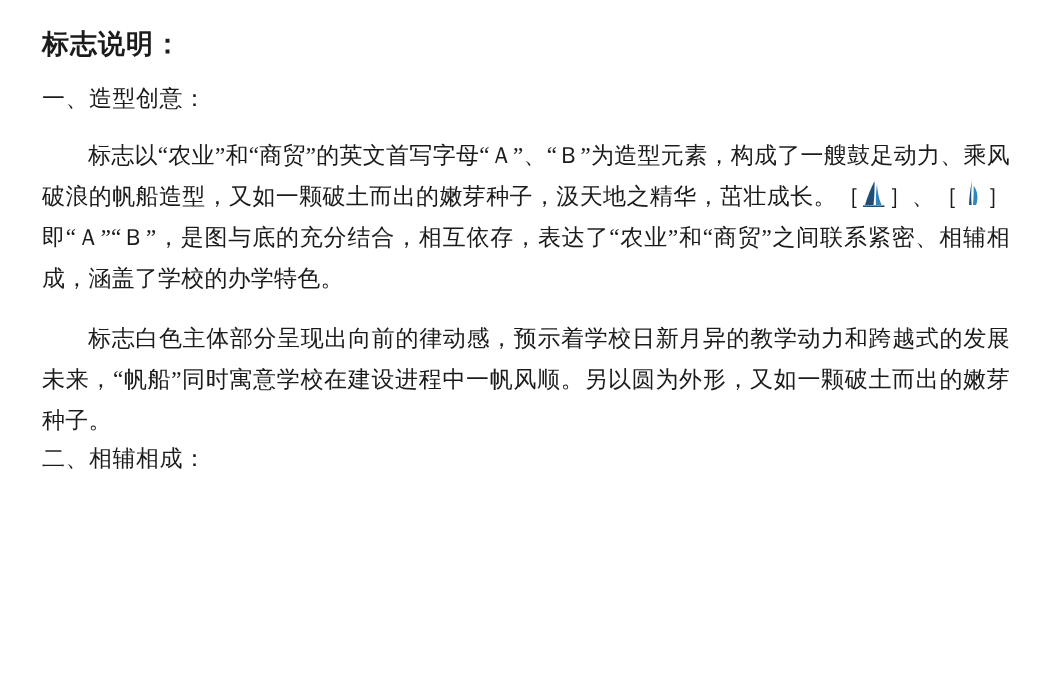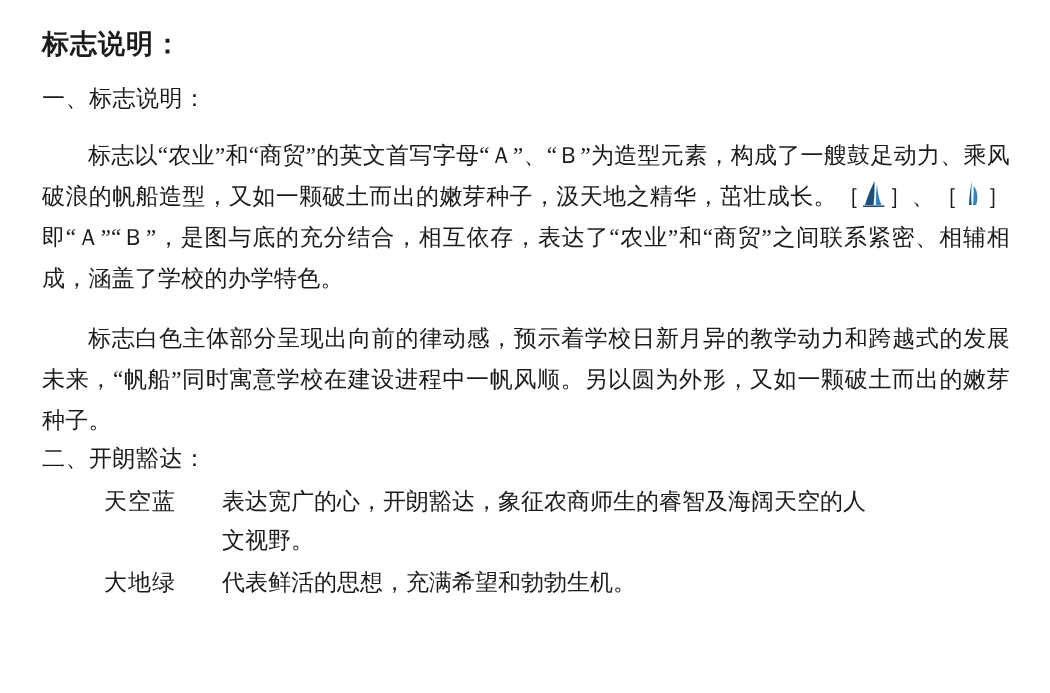--- a/index.html
+++ b/index.html
@@ -84,39 +84,29 @@
     display: block;
   }
 </style>
 </head>
 <body>
 
 <div class="page">
 
   <h1 class="title">标志说明：</h1>
 
-  <p class="section-head">一、标志说明：</p>
+  <p class="section-head">一、造型创意：</p>
 
   <p class="para indent"><span>标志以“农业”和“商贸”的英文首写字母“Ａ”、“Ｂ”为造型元素，构成了一艘鼓足动力、乘风破浪的帆船造型，又如一颗破土而出的嫩芽种子，汲天地之精华，茁壮成长。［</span><span class="inline-mark mark-a"><svg width="26" height="28" viewBox="0 0 26 28" xmlns="http://www.w3.org/2000/svg">
           <path d="M13.5 1 C10 8, 6.5 16, 4 25 L12.5 25 C13.4 17, 13.7 9, 13.5 1 Z" fill="#1f4e79"></path>
           <path d="M16 4 C16.5 11, 17.5 18, 20.5 25 L15 25 C14.6 18, 15.2 11, 16 4 Z" fill="#2e86c1"></path>
           <path d="M2 26.2 L23.5 26.2" stroke="#1f4e79" stroke-width="1.6" fill="none"></path>
         </svg></span><span>］、［</span><span class="inline-mark mark-b"><svg width="26" height="28" viewBox="0 0 26 28" xmlns="http://www.w3.org/2000/svg">
           <path d="M12 1 C11.2 9, 11 17, 11.6 25 L9 25 C9.4 17, 10.2 9, 12 1 Z" fill="#1f4e79"></path>
           <path d="M13.6 6 C17.5 10, 18.6 18, 16.2 25 L13 25 C13.6 18, 13.8 12, 13.6 6 Z" fill="#2e86c1"></path>
         </svg></span><span>］即“Ａ”“Ｂ”，是图与底的充分结合，相互依存，表达了“农业”和“商贸”之间联系紧密、相辅相成，涵盖了学校的办学特色。</span></p>
 
   <p class="para indent">标志白色主体部分呈现出向前的律动感，预示着学校日新月异的教学动力和跨越式的发展未来，“帆船”同时寓意学校在建设进程中一帆风顺。另以圆为外形，又如一颗破土而出的嫩芽种子。</p>
 
-  <p class="section-head">二、开朗豁达：</p>
+  <p class="section-head">二、相辅相成：</p>
 
-  <ul class="color-list">
-    <li class="color-row">
-      <span class="color-name">天空蓝</span>
-      <span class="color-desc"><span>表达宽广的心，开朗豁达，象征农商师生的睿智及海阔天空的人</span><span class="second-line">文视野。</span></span>
-    </li>
-    <li class="color-row">
-      <span class="color-name">大地绿</span>
-      <span class="color-desc"><span>代表鲜活的思想，充满希望和勃勃生机。</span></span>
-    </li>
-  </ul>
 
 </div>
 
 </body></html>

